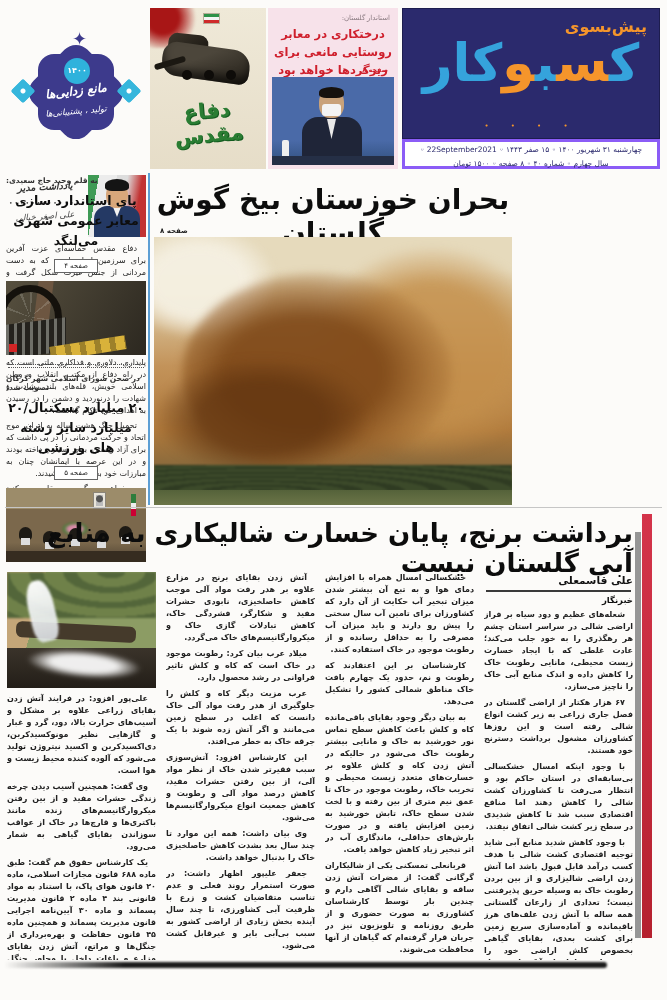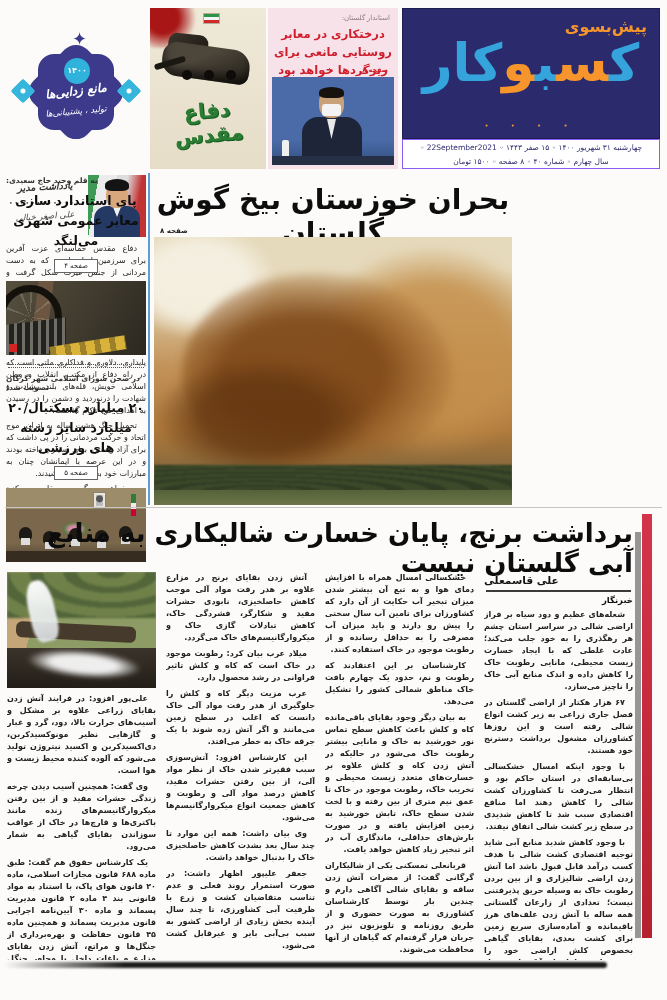--- a/index.html
+++ b/index.html
@@ -8,21 +8,21 @@
   #page { position:relative; width:667px; height:1000px; margin:0 auto; background:#fcfbf9; overflow:hidden; direction:rtl; }
 
   .abs { position:absolute; }
 
   
   #logo-box { right:7px; top:8px; width:258px; height:131px; background:#2b2a6d; border:1px solid #1d1d4e; overflow:hidden; }
   .logo-tagline { position:absolute; top:8px; right:12px; color:#f5952b; font-size:16px; font-weight:bold; }
   .logo-word { position:absolute; top:28px; right:0; width:100%; text-align:center; font-size:52px; font-weight:bold; letter-spacing:2px; line-height:1; }
   .logo-word .lb { color:#35a3dc; } .logo-word .lo { color:#f5952b; }
   .logo-dots { position:absolute; bottom:8px; right:0; width:100%; text-align:center; color:#f5952b; font-size:7px; letter-spacing:10px; }
-  #date-strip { right:7px; top:139px; width:258px; height:30px; background:#fff; border:1px solid #8b5cf6; text-align:center; color:#2b2a6d; font-size:7.5px; line-height:1.8; padding-top:1px; }
+  #date-strip { right:7px; top:139px; width:258px; height:30px; background:#fff; border:3px solid #8b5cf6; text-align:center; color:#2b2a6d; font-size:7.5px; line-height:1.8; padding-top:1px; }
 
   #gov-box { right:269px; top:8px; width:130px; height:161px; background:#f7e2ea; overflow:hidden; }
   .gov-kicker { position:absolute; top:6px; right:8px; font-size:7px; color:#8a7a80;font-family:Liberation Serif, serif; }
   .gov-head { position:absolute; top:18px; right:4px; left:4px; text-align:center; color:#cf1f2c; font-weight:bold; font-size:11.5px; line-height:1.55; }
   .gov-page { position:absolute; top:58px; right:10px; color:#cf1f2c; font-size:6.5px; font-weight:bold; }
   .gov-photo { position:absolute; right:4px; left:4px; bottom:4px; height:88px; background:linear-gradient(180deg,#4a6aa8 0 72%,#31507e 100%); overflow:hidden; }
   .gp-head { position:absolute; right:50px; top:12px; width:25px; height:29px; background:#c9a27a; border-radius:45% 45% 42% 42%; }
   .gp-head::before { content:""; position:absolute; top:-2px; left:0; right:0; height:11px; background:#17120e; border-radius:50% 50% 30% 30%; }
   .gp-mask { position:absolute; right:53px; top:27px; width:19px; height:12px; background:#f3f3f3; border-radius:3px; }
   .gp-suit { position:absolute; right:32px; top:40px; width:60px; height:48px; background:#1f2538; border-radius:16px 16px 0 0; }
@@ -100,21 +100,21 @@
   .co-table { position:absolute; left:0; right:0; bottom:0; height:11px; background:#362c20; }
 
   
   .hline { position:absolute; left:5px; right:5px; top:507px; height:1px; background:#c6c6c6; }
   .redbar { position:absolute; right:15px; top:514px; width:10px; height:424px; background:linear-gradient(180deg,#d4344a,#b5212f); }
   .graybar { position:absolute; right:26px; top:532px; width:6px; height:406px; background:#969696; }
   #bottom-head { position:absolute; right:34px; top:518px; width:600px; text-align:right; font-size:26px; font-weight:bold; color:#0c0c0c; }
   #bottom-cols { position:absolute; right:34px; left:7px; top:572px; height:388px; display:flex; flex-direction:row; gap:10px; overflow:hidden; }
   .bcol { flex:1 1 0; overflow:hidden; }
   .bcol p { font-size:8px; line-height:1.5; color:#222; text-align:justify; text-indent:8px; margin-bottom:4px;font-weight:bold; }
-  .byline { font-size:10.5px; font-weight:bold; color:#111; text-align:left; padding-top:2px; }
+  .byline { font-size:10.5px; font-weight:bold; color:#111; text-align:right; padding-top:2px; }
   .byline-rule { height:2px; background:#3a3a3a; margin:4px 2px 3px; }
   .role { font-size:8.5px; font-weight:bold; color:#111; margin-bottom:4px; }
   
   .wp { width:100%; height:116px; position:relative; overflow:hidden; margin-bottom:5px; background:linear-gradient(105deg,#c4a678 0 22%,#8c9c64 22% 100%); }
   .wp-veg { position:absolute; right:0; top:0; width:100%; height:46px; background:repeating-radial-gradient(ellipse at 70% 0%, #53663a 0 14px, #6f8149 14px 34px); filter:blur(1px); }
   .wp-ledge { position:absolute; right:20px; top:52px; width:120px; height:16px; background:#453a2b; border-radius:6px; transform:rotate(3deg); }
   .wp-fall { position:absolute; left:22px; top:8px; width:26px; height:62px; background:linear-gradient(180deg,rgba(255,255,255,.96),rgba(228,233,238,.85)); transform:rotate(-13deg); border-radius:42% 42% 30% 30%; filter:blur(1px); }
   .wp-pool { position:absolute; left:0; bottom:0; width:100%; height:40px; background:linear-gradient(180deg,#3a332a,#231e18); }
   .wp-foam { position:absolute; right:14px; bottom:10px; width:116px; height:28px; background:radial-gradient(ellipse, rgba(255,255,255,.92) 0 40%, transparent 70%); filter:blur(2px); transform:rotate(5deg); }
   .page-shadow { position:absolute; left:4px; right:60px; top:962px; height:6px; background:linear-gradient(270deg,#1c1c1c 0 80%, rgba(28,28,28,0)); border-radius:3px; filter:blur(1px); }

